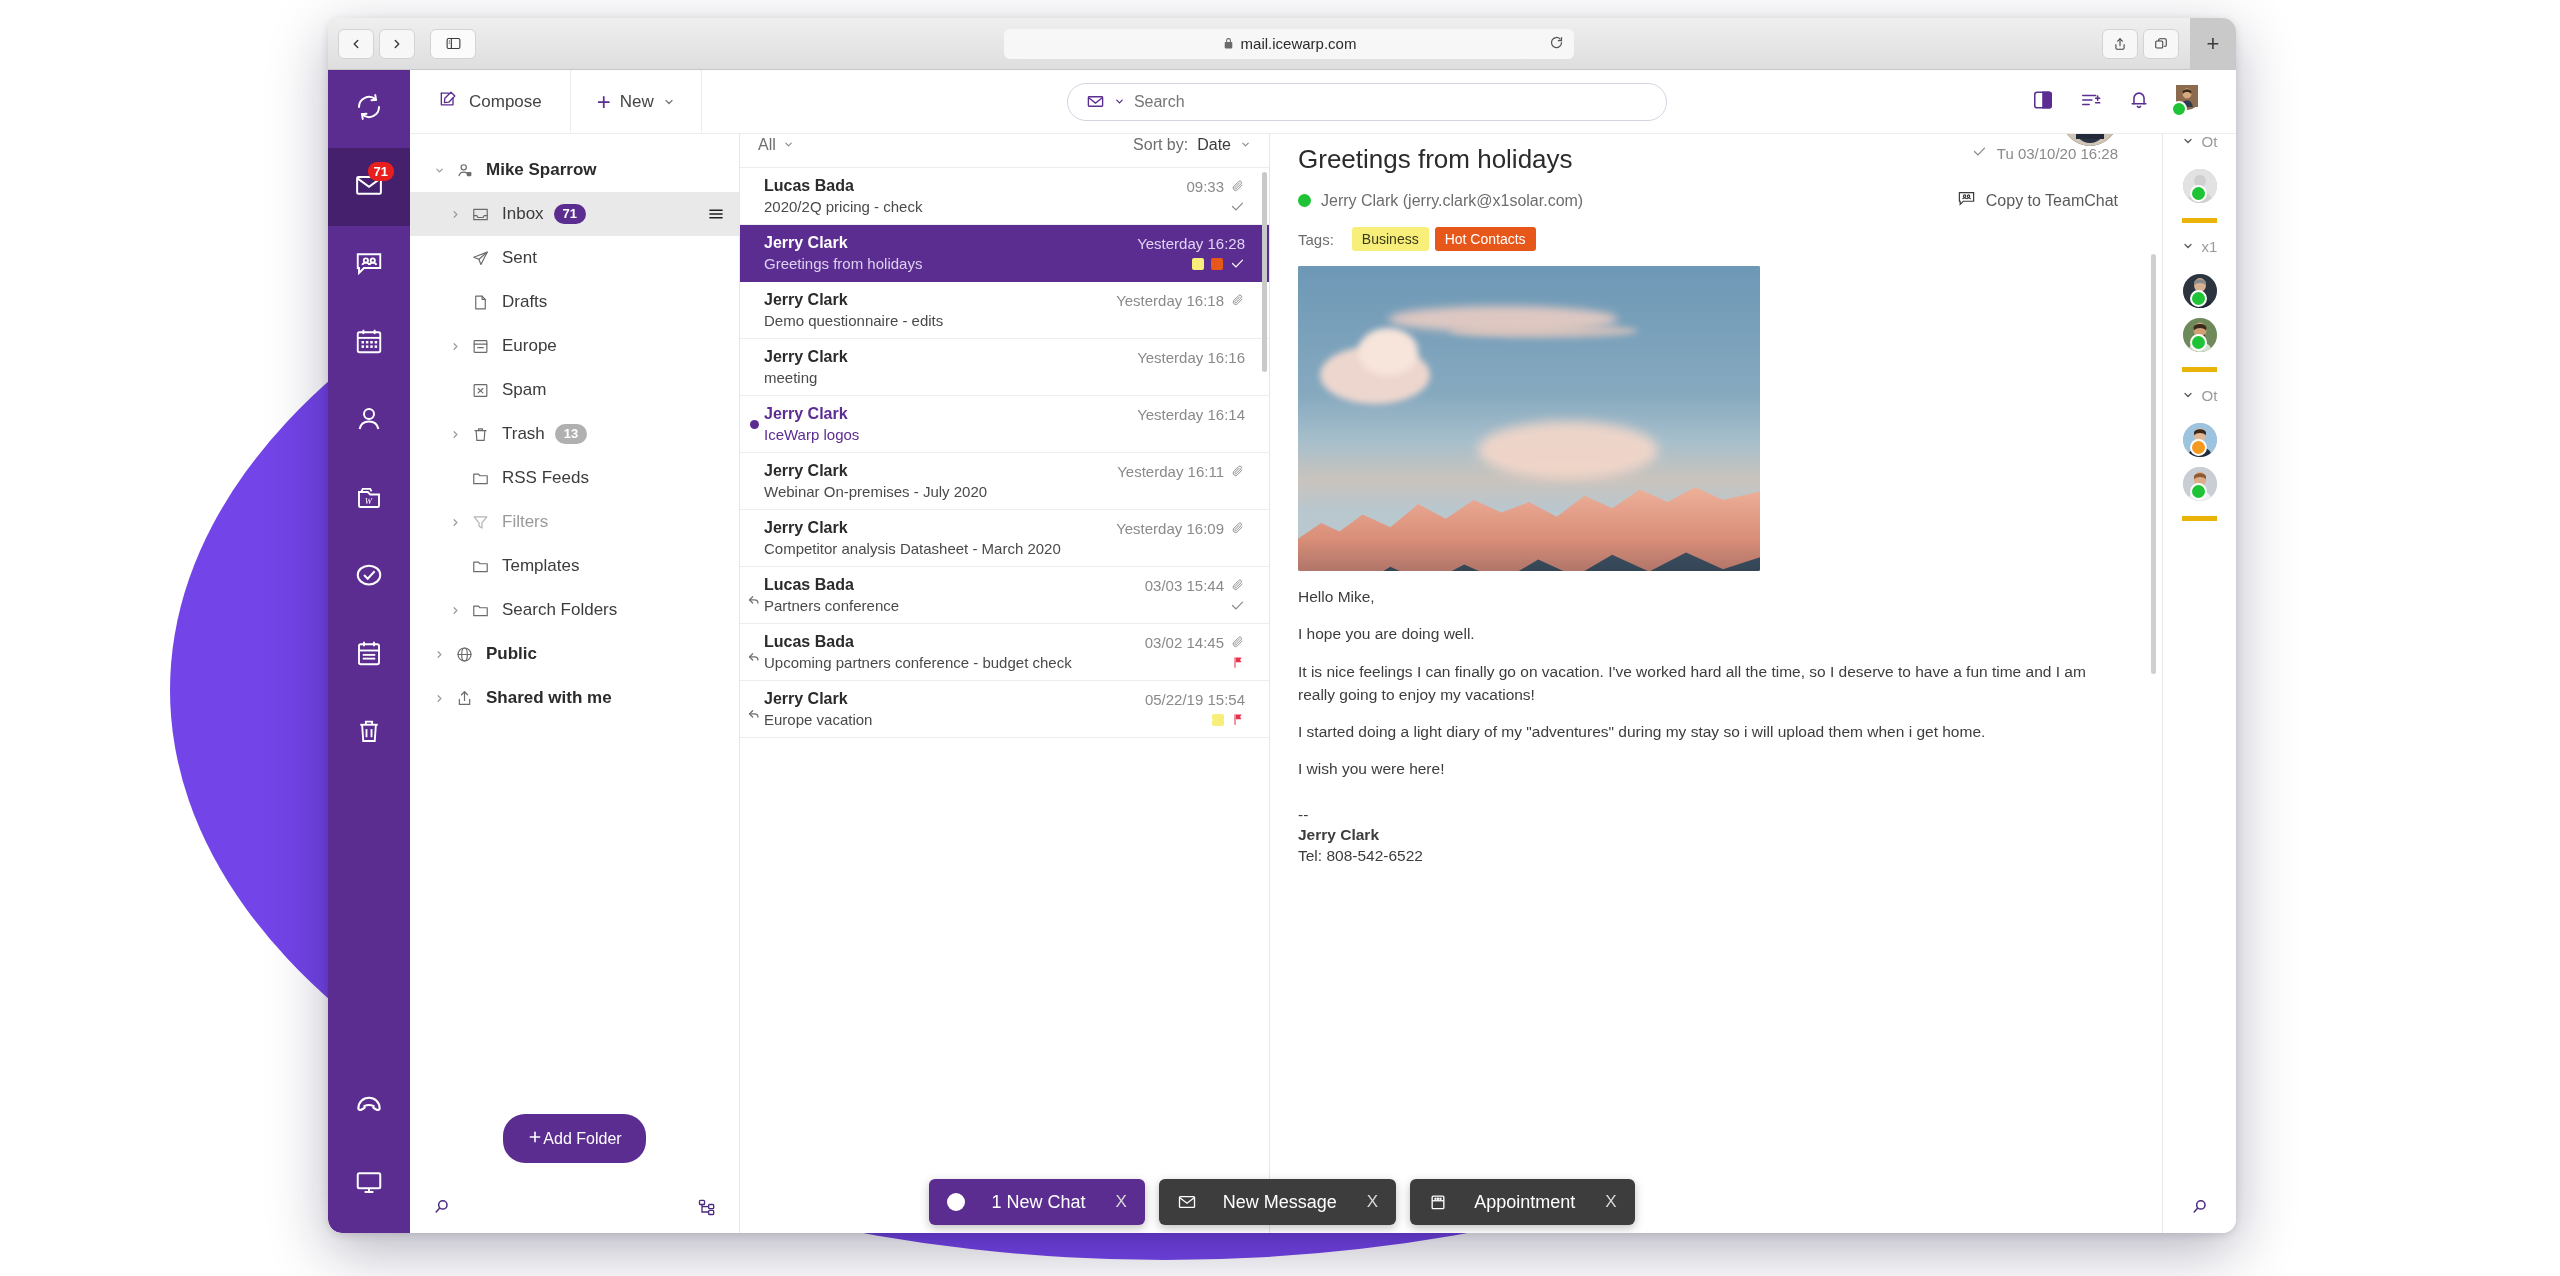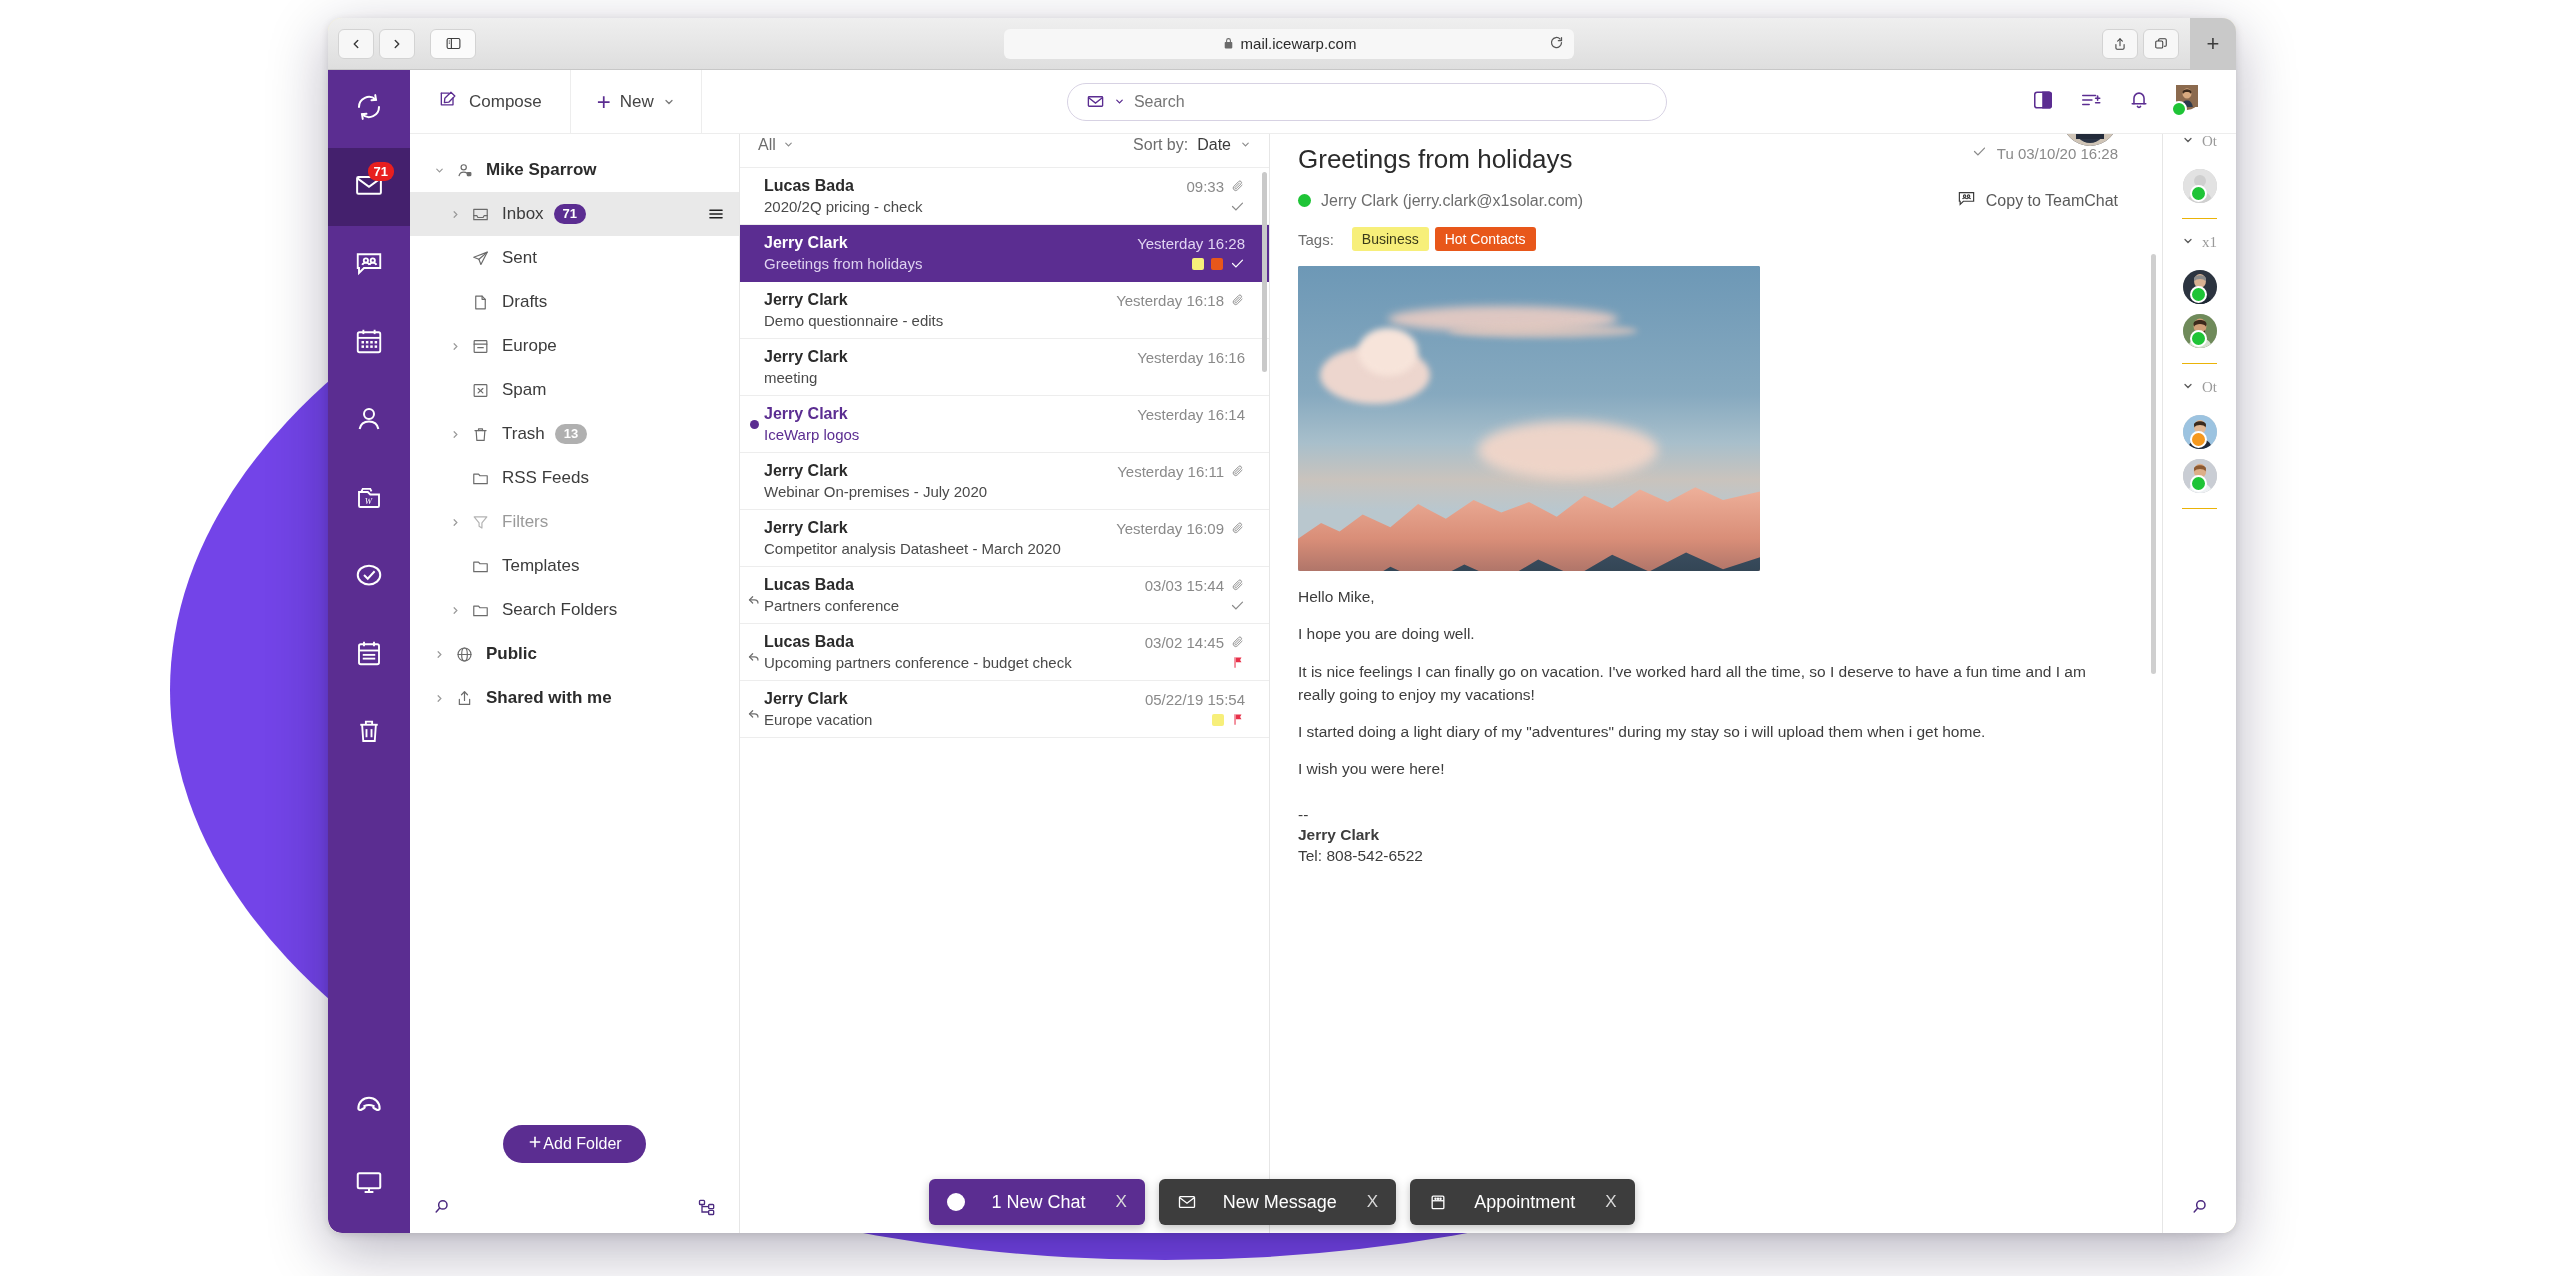--- a/index.html
+++ b/index.html
@@ -107,21 +107,21 @@
   .badge.purple { background:#5b2d91; }
   .badge.grey { background:#b0b0b0; }
   .burger { position:absolute; right:14px; color:#1f1f1f; display:flex; }
   .burger svg { width:18px; height:18px; }
   .ind-1 { padding-left:18px; }
   .ind-2 { padding-left:34px; }
 
   #add-folder-wrap { display:flex; justify-content:center; padding-bottom:22px; }
   #add-folder-btn {
     background:#5b2d91; color:#fff; border:none; border-radius:22px;
-    height:38px; padding:0 24px; font-size:16px;
+    height:49px; padding:0 24px; font-size:16px;
     display:flex; align-items:center; font-family:inherit;
   }
   #folders-foot {
     height:48px; display:flex; align-items:center; justify-content:space-between;
     padding:0 22px; color:#4c2a80;
   }
   #folders-foot svg { width:20px; height:20px; }
 
   
   #msglist {
@@ -268,21 +268,21 @@
 
   
   #contacts {
     width:74px; background:#fff; border-left:1px solid #e6e6e6; flex-shrink:0;
     display:flex; flex-direction:column; align-items:center;
     border-bottom-right-radius:14px; position:relative;
   }
   #history-btn { height:48px; display:flex; align-items:center; justify-content:center; width:100%;
                  border-bottom:1px solid #ededed; }
   #history-btn svg { width:22px; height:22px; color:#5b2d91; }
-  .cgroup { width:100%; border-bottom:1px solid #eab308; padding-bottom:10px;font-family:Liberation Serif, serif; }
+  .cgroup { width:100%; border-bottom:5px solid #eab308; padding-bottom:10px; }
   .ghead { display:flex; align-items:center; justify-content:center; gap:8px; height:46px;
            font-size:15px; color:#9a9a9a; }
   .ghead svg { width:12px; height:12px; color:#5b5b5b; }
   .crow { display:flex; justify-content:center; padding:5px 0; position:relative; }
   .cav { width:34px; height:34px; border-radius:50%; overflow:hidden; position:relative; background:#cfcfcf; }
   .cpres { position:absolute; left:8px; bottom:6px; width:17px; height:17px; border-radius:50%;
            border:2px solid #fff; z-index:3; }
   #contacts-foot { position:absolute; bottom:12px; left:0; right:0; display:flex; justify-content:center; }
   #contacts-foot svg { width:20px; height:20px; color:#4c2a80; }
 

